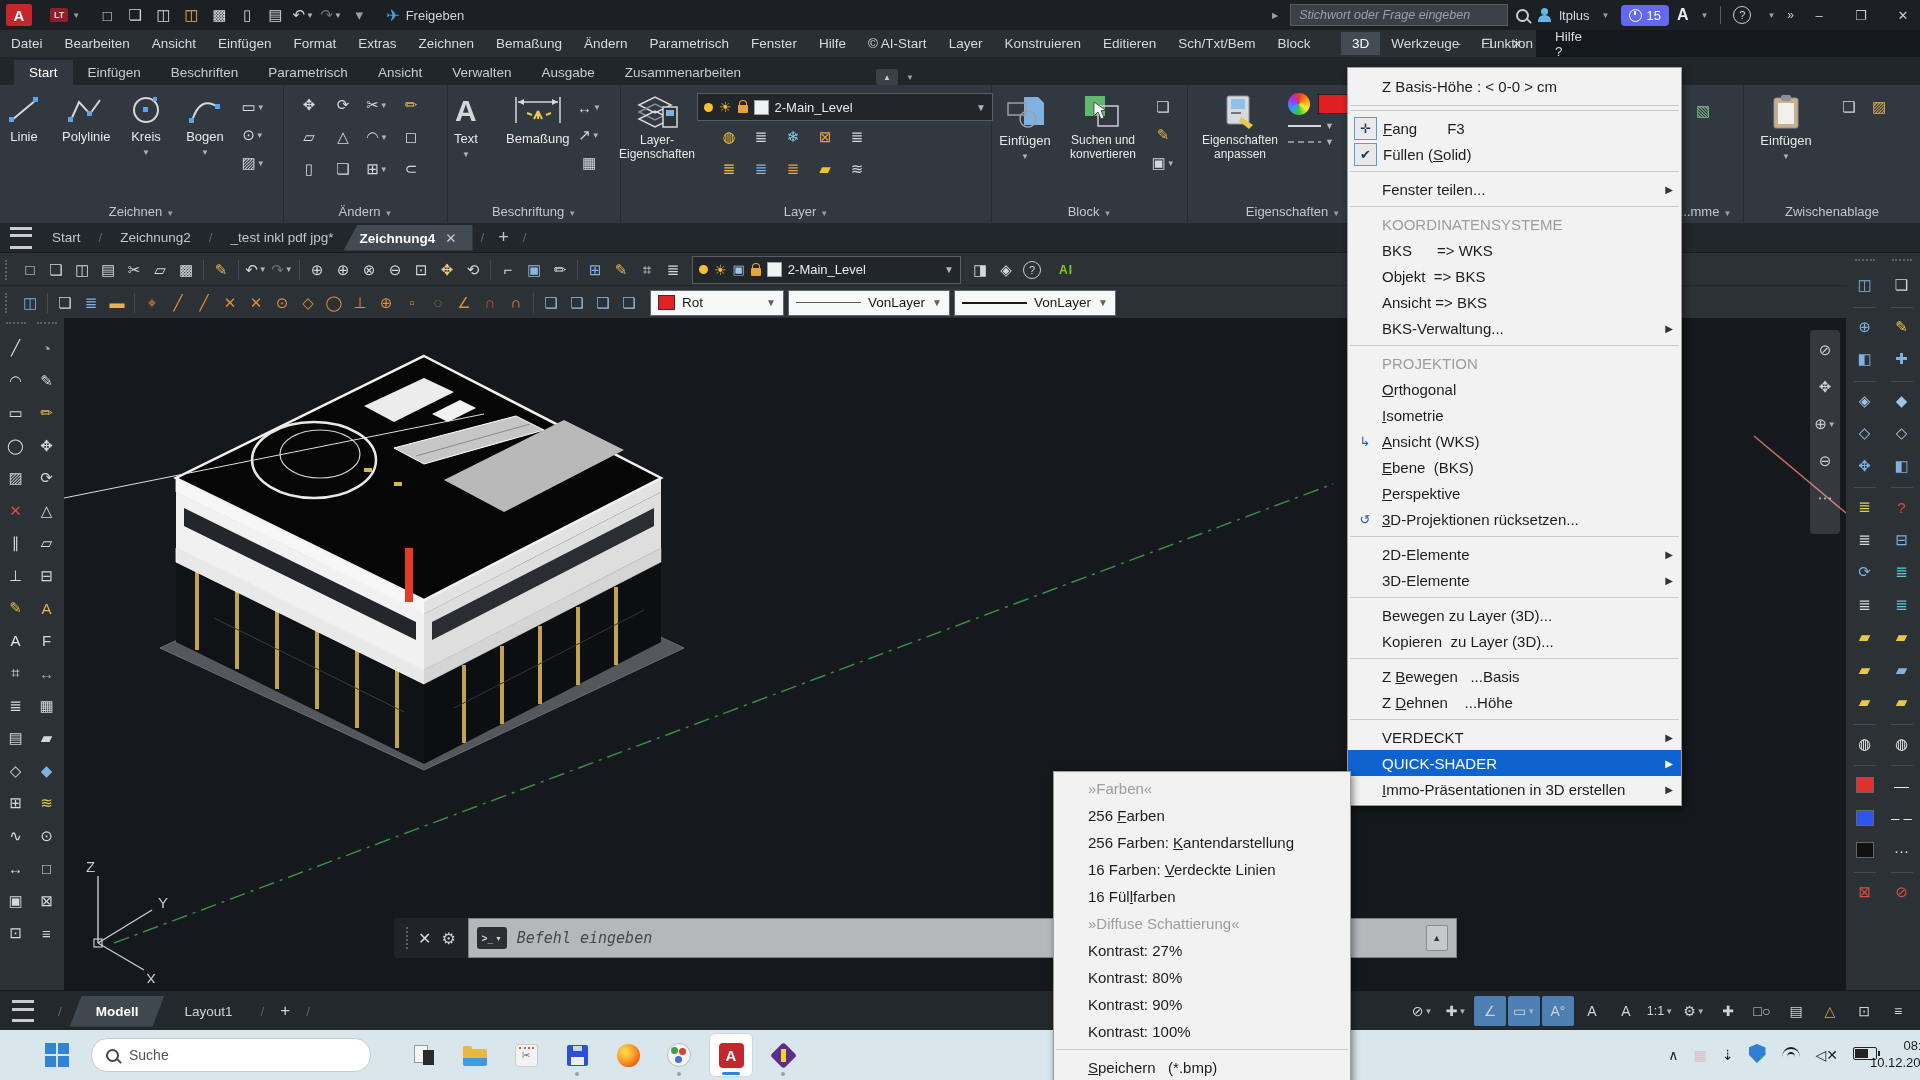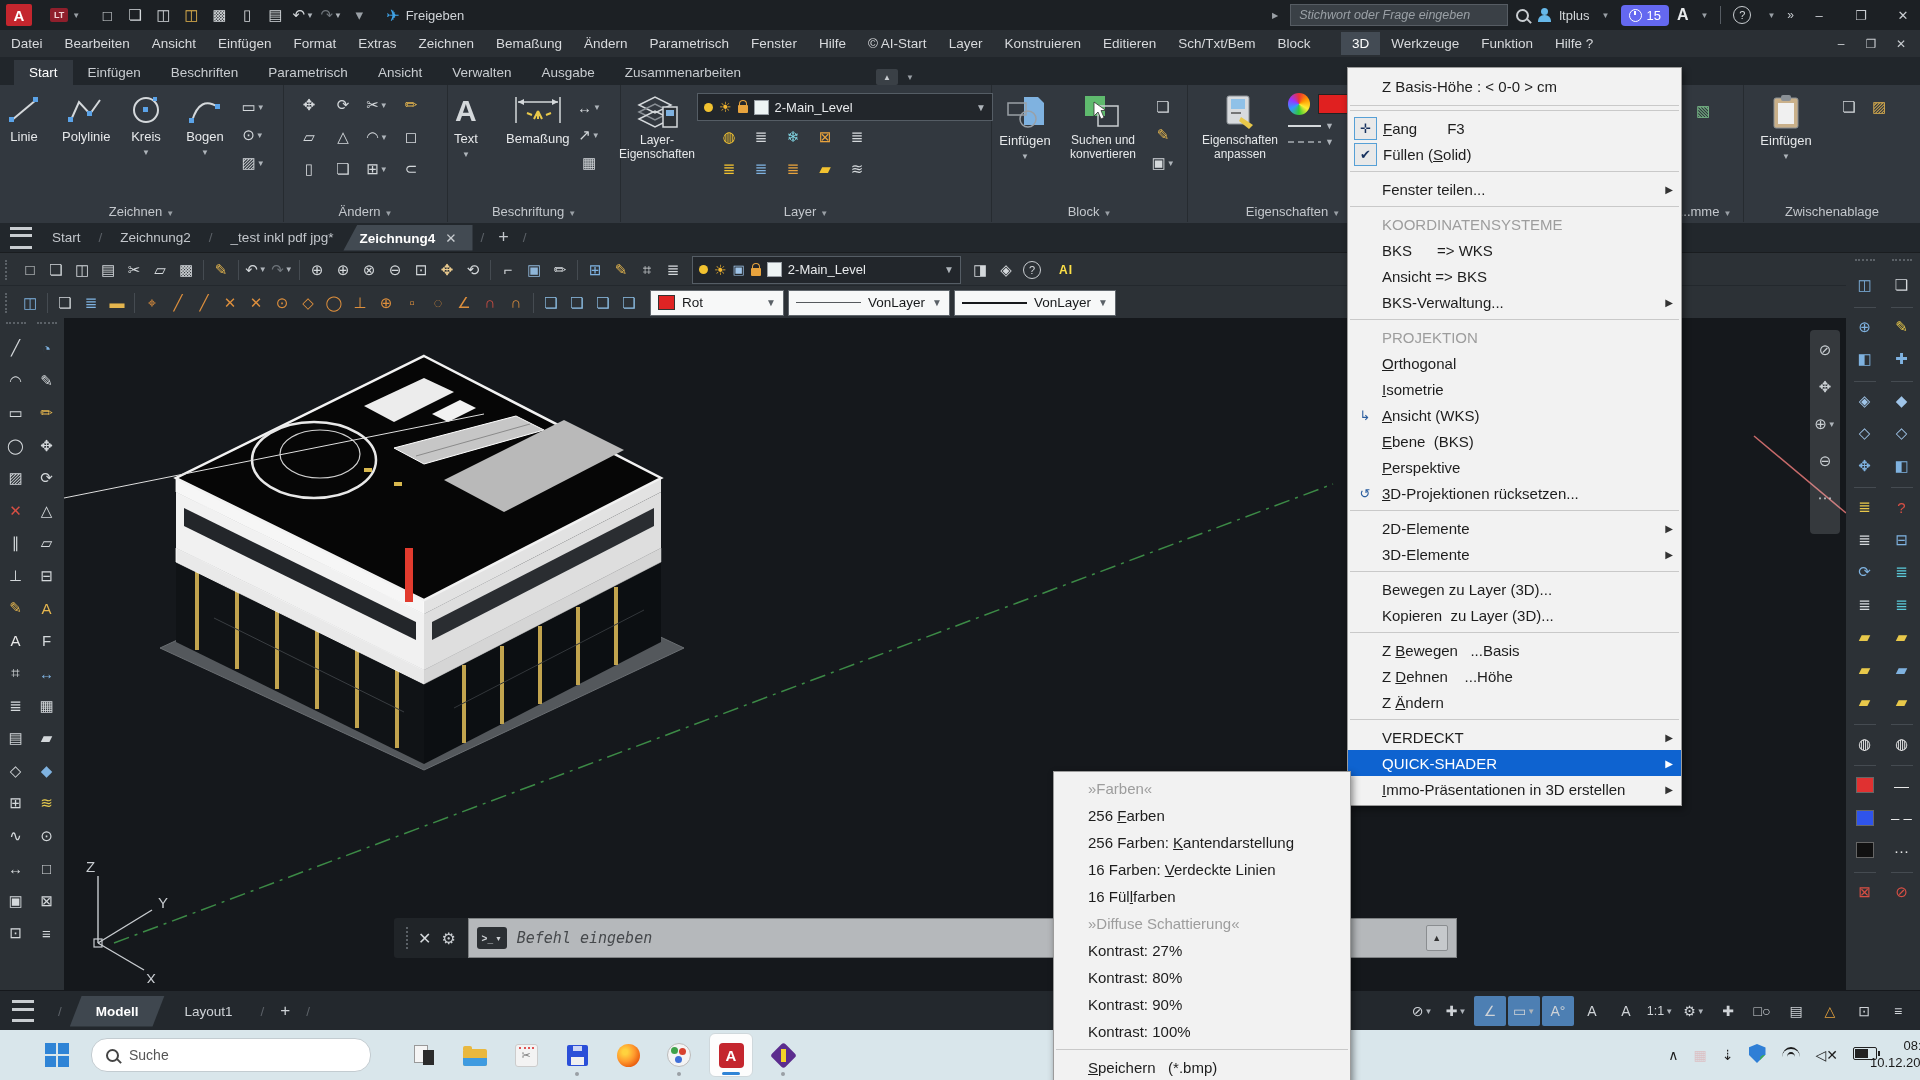--- a/index.html
+++ b/index.html
@@ -32,21 +32,21 @@
   .lens{width:9px;height:9px;border:2px solid #c9cdd1;border-radius:50%;position:relative;}
   .lens::after{content:"";position:absolute;left:8px;top:9px;width:6px;height:2px;background:#c9cdd1;transform:rotate(45deg);}
   .person{width:14px;height:14px;position:relative;}
   .person::before{content:"";position:absolute;left:4px;top:0;width:7px;height:7px;border-radius:50%;background:#66b7e8;}
   .person::after{content:"";position:absolute;left:1px;top:7px;width:13px;height:7px;border-radius:6px 6px 0 0;background:#66b7e8;}
   #clockbadge{background:#6468f0;color:#fff;border-radius:4px;display:flex;align-items:center;gap:4px;padding:3px 8px;font-size:13px;}
   #clockbadge i{width:11px;height:11px;border:1.5px solid #fff;border-radius:50%;position:relative;display:inline-block;}
   #clockbadge i::after{content:"";position:absolute;left:4px;top:1px;width:1.5px;height:4px;background:#fff;}
   .winbtn{width:34px;height:28px;display:flex;align-items:center;justify-content:center;color:#c9cdd1;font-size:13px;}
   
-  #menubar{position:absolute;left:0;top:30px;width:1920px;height:27px;background:#2a2f34;
+  #menubar{position:absolute;left:0;top:30px;width:1536px;height:27px;background:#2a2f34;
     display:flex;align-items:center;font-size:13.5px;color:#d8dadd;}
   #menubar .mb{padding:4px 11px;}
   #menubar .mb.active{background:#434b54;color:#fff;}
   #mb-group2{position:absolute;left:1341px;top:0;height:27px;display:flex;align-items:center;}
   #mb-win{position:absolute;right:4px;top:0;height:27px;display:flex;align-items:center;color:#c9cdd1;}
   #mb-win span{width:30px;text-align:center;font-size:12px;}
   
   #ribbontabs{position:absolute;left:0;top:57px;width:1920px;height:28px;background:#21262b;
     display:flex;align-items:flex-end;font-size:13.5px;color:#c8ccd0;}
   .rtab{padding:5px 15px;}
@@ -694,21 +694,21 @@
         <span class="ticon">
           <b>◨</b>
         </span>
         <span class="ticon">
           <b>◈</b>
         </span>
         <span class="ticon round">
           <b>?</b>
         </span>
         <span class="ticon ai">
-          <b style="color: #fde047; margin-left: 13px;">AI</b>
+          <b style="color: #84cc16; margin-left: 13px;">AI</b>
         </span>
       </span>
   </div>
 
   <div id="toolbar2">
     <span style="display:flex;align-items:center;">
         <i class="tgrip"></i>
         <span class="ticon">
           <b style="color: rgb(127, 178, 224);">◫</b>
         </span>
@@ -1276,40 +1276,40 @@
       <div class="mtitle">Z Basis-Höhe : &lt; 0-0 &gt; cm</div>
       <div class="msep"></div>
       <div class="msep"></div>
       <div class="mitem"><span class="mico box">✛</span><span class="mlabel"><u>F</u>ang</span><span class="msc">F3</span></div>
       <div class="mitem"><span class="mico box">✔</span><span class="mlabel">Füllen (<u>S</u>olid)</span></div>
       <div class="msep"></div>
       <div class="mitem"><span class="mico"></span><span class="mlabel">Fenster teilen...</span><span class="marr">▶</span></div>
       <div class="msep"></div>
       <div class="mhead">KOORDINATENSYSTEME</div>
       <div class="mitem"><span class="mico"></span><span class="mlabel">BKS      =&gt; WKS</span></div>
+      <div class="mitem"><span class="mico"></span><span class="mlabel">Objekt  =&gt; BKS</span></div>
       <div class="mitem"><span class="mico"></span><span class="mlabel">Ansicht =&gt; BKS</span></div>
       <div class="mitem"><span class="mico"></span><span class="mlabel">BKS-Verwaltung...</span><span class="marr">▶</span></div>
       <div class="msep"></div>
       <div class="mhead">PROJEKTION</div>
       <div class="mitem"><span class="mico"></span><span class="mlabel"><u>O</u>rthogonal</span></div>
       <div class="mitem"><span class="mico"></span><span class="mlabel"><u>I</u>sometrie</span></div>
       <div class="mitem"><span class="mico">↳</span><span class="mlabel"><u>A</u>nsicht (WKS)</span></div>
       <div class="mitem"><span class="mico"></span><span class="mlabel"><u>E</u>bene  (BKS)</span></div>
       <div class="mitem"><span class="mico"></span><span class="mlabel"><u>P</u>erspektive</span></div>
       <div class="mitem"><span class="mico">↺</span><span class="mlabel"><u>3</u>D-Projektionen rücksetzen...</span></div>
       <div class="msep"></div>
       <div class="mitem"><span class="mico"></span><span class="mlabel">2D-Elemente</span><span class="marr">▶</span></div>
       <div class="mitem"><span class="mico"></span><span class="mlabel">3D-Elemente</span><span class="marr">▶</span></div>
       <div class="msep"></div>
       <div class="mitem"><span class="mico"></span><span class="mlabel">Bewegen zu Layer (3D)...</span></div>
       <div class="mitem"><span class="mico"></span><span class="mlabel">Kopieren  zu Layer (3D)...</span></div>
       <div class="msep"></div>
       <div class="mitem"><span class="mico"></span><span class="mlabel">Z <u>B</u>ewegen   ...Basis</span></div>
       <div class="mitem"><span class="mico"></span><span class="mlabel">Z <u>D</u>ehnen    ...Höhe</span></div>
-      <div class="mitem"><span class="mico"></span><span class="mlabel">Z <u>Ä</u>ndern</span></div>
       <div class="msep"></div>
       <div class="mitem"><span class="mico"></span><span class="mlabel">VERDECKT</span><span class="marr">▶</span></div>
       <div class="mitem sel"><span class="mico"></span><span class="mlabel">QUICK-SHADER</span><span class="marr">▶</span></div>
       <div class="mitem"><span class="mico"></span><span class="mlabel"><u>I</u>mmo-Präsentationen in 3D erstellen</span><span class="marr">▶</span></div>
     </div>
 
   <div id="submenu" class="menu" style="left:1053px;top:771px;width:296px;">
       <div class="mhead">»Farben«</div>
       <div class="mitem"><span class="mico"></span><span class="mlabel">256 <u>F</u>arben</span></div>
       <div class="mitem"><span class="mico"></span><span class="mlabel">256 Farben: <u>K</u>antendarstellung</span></div>

